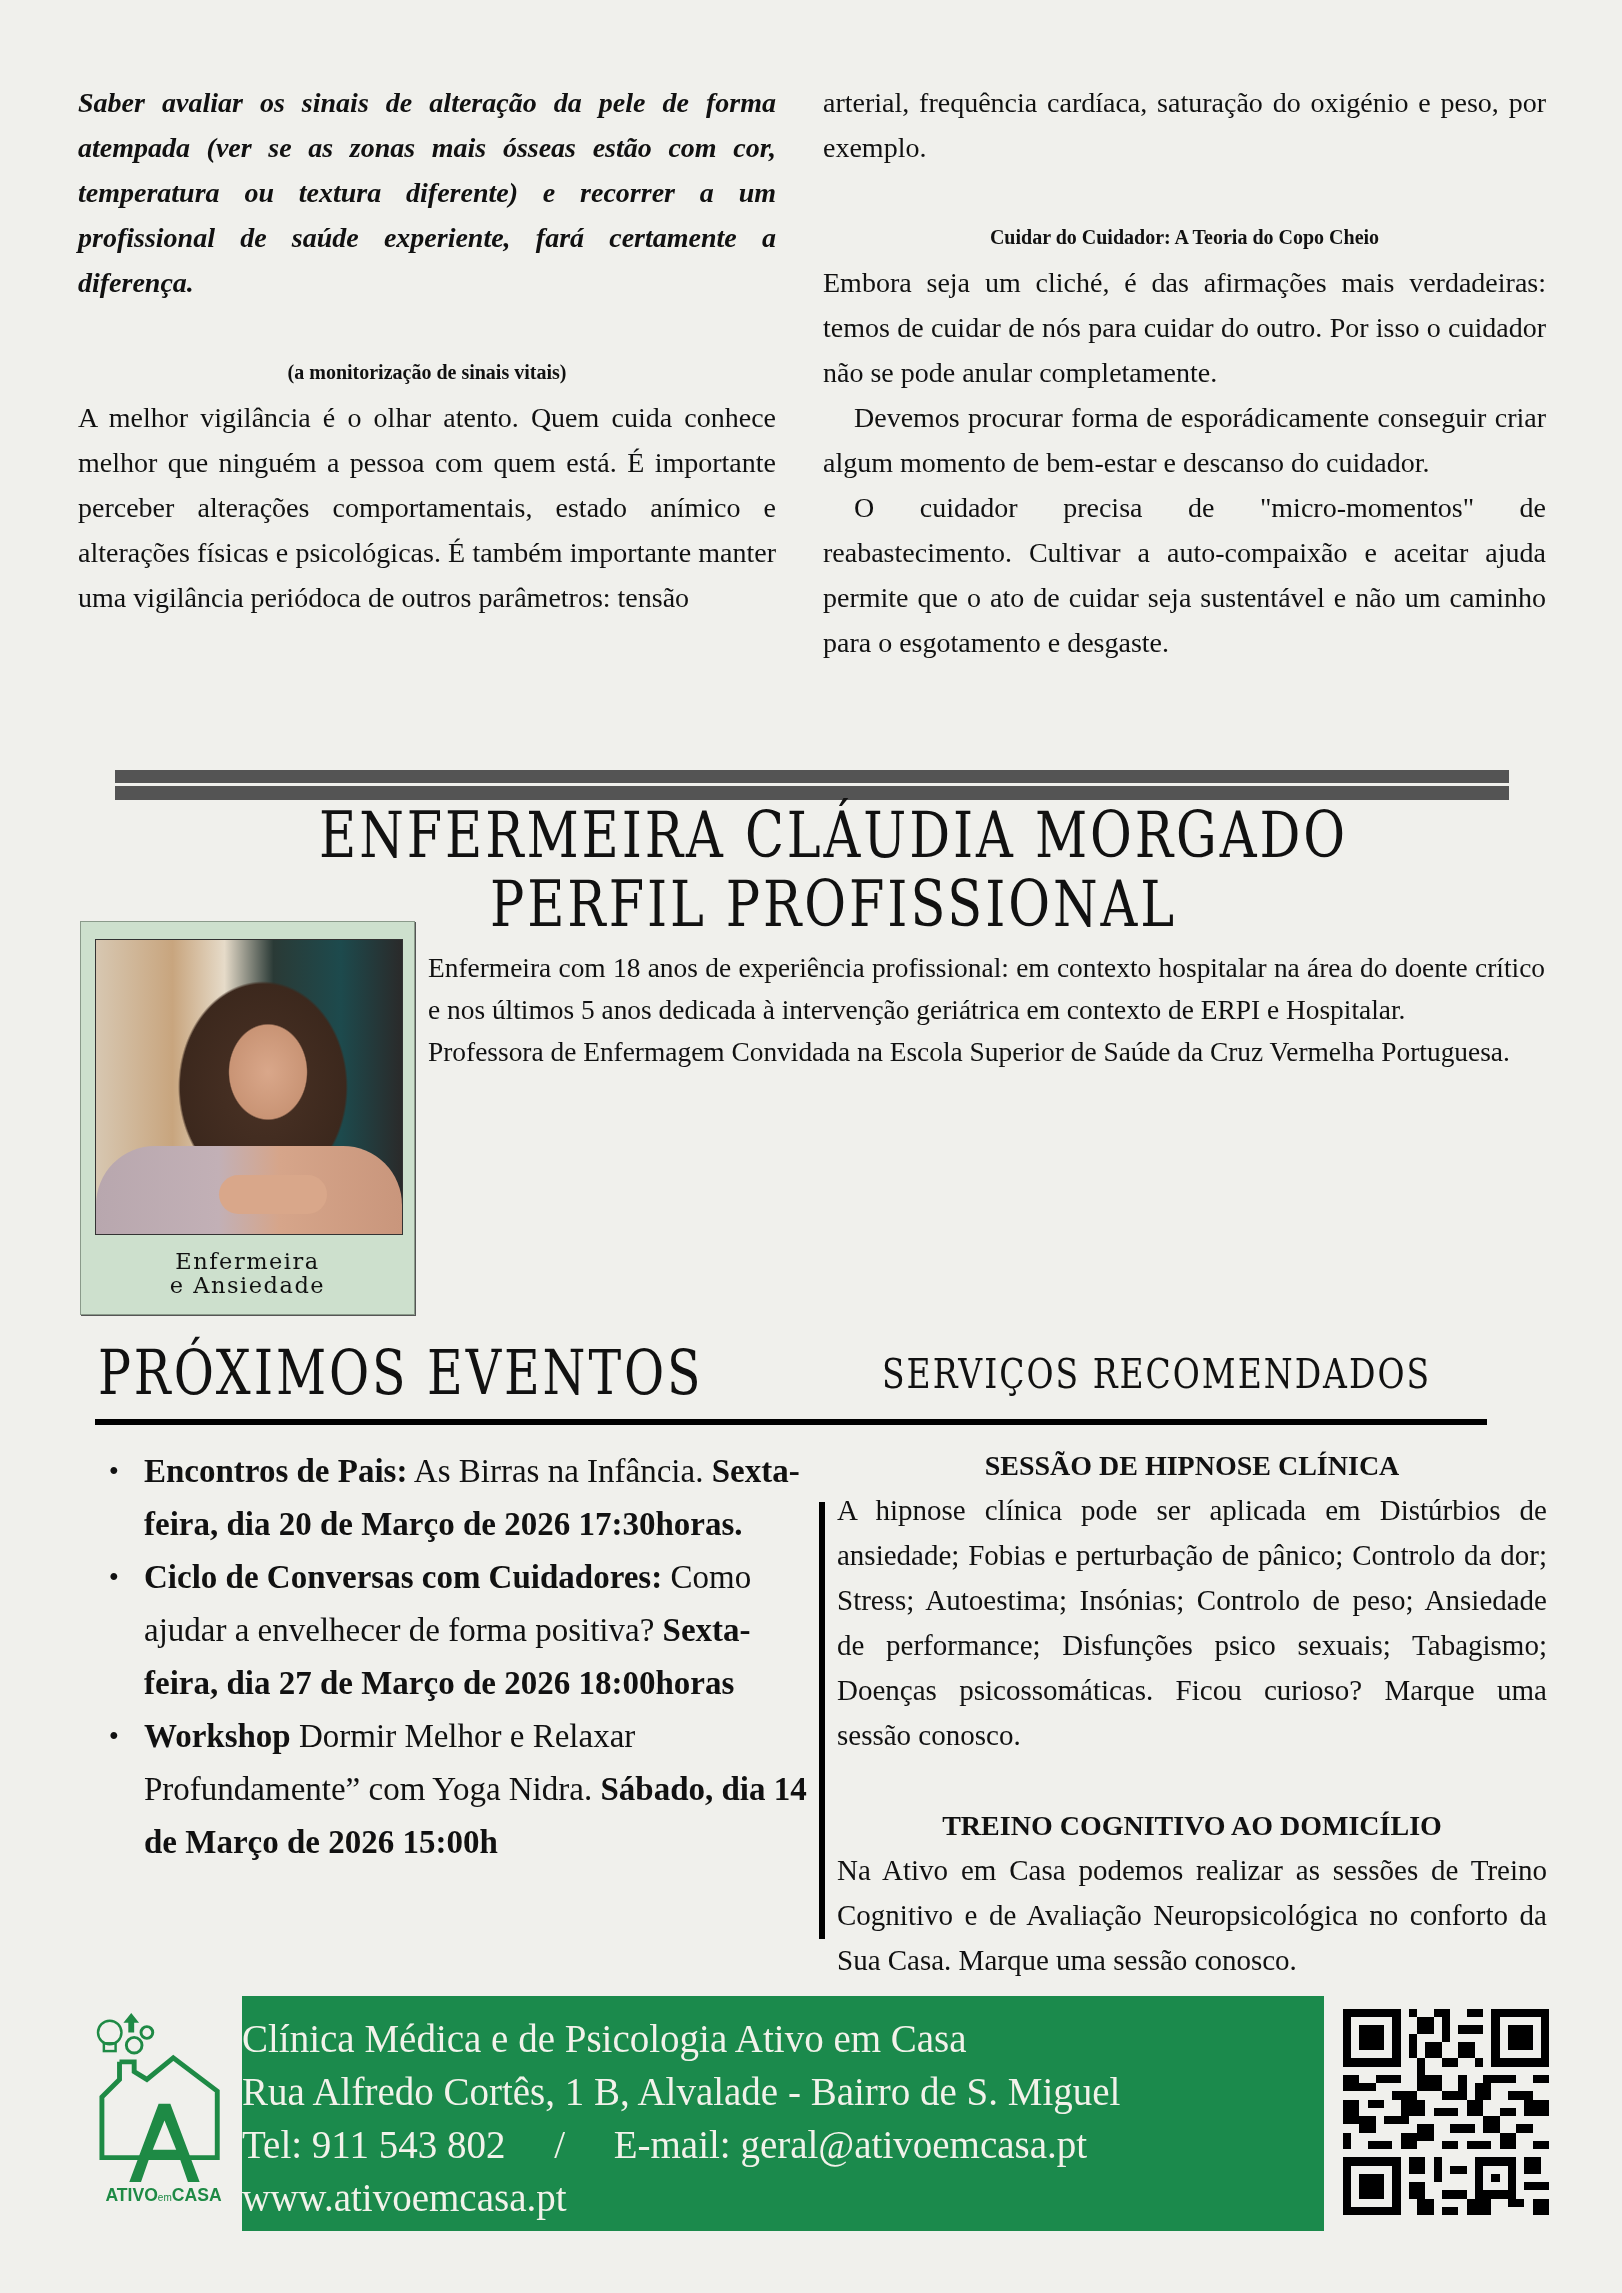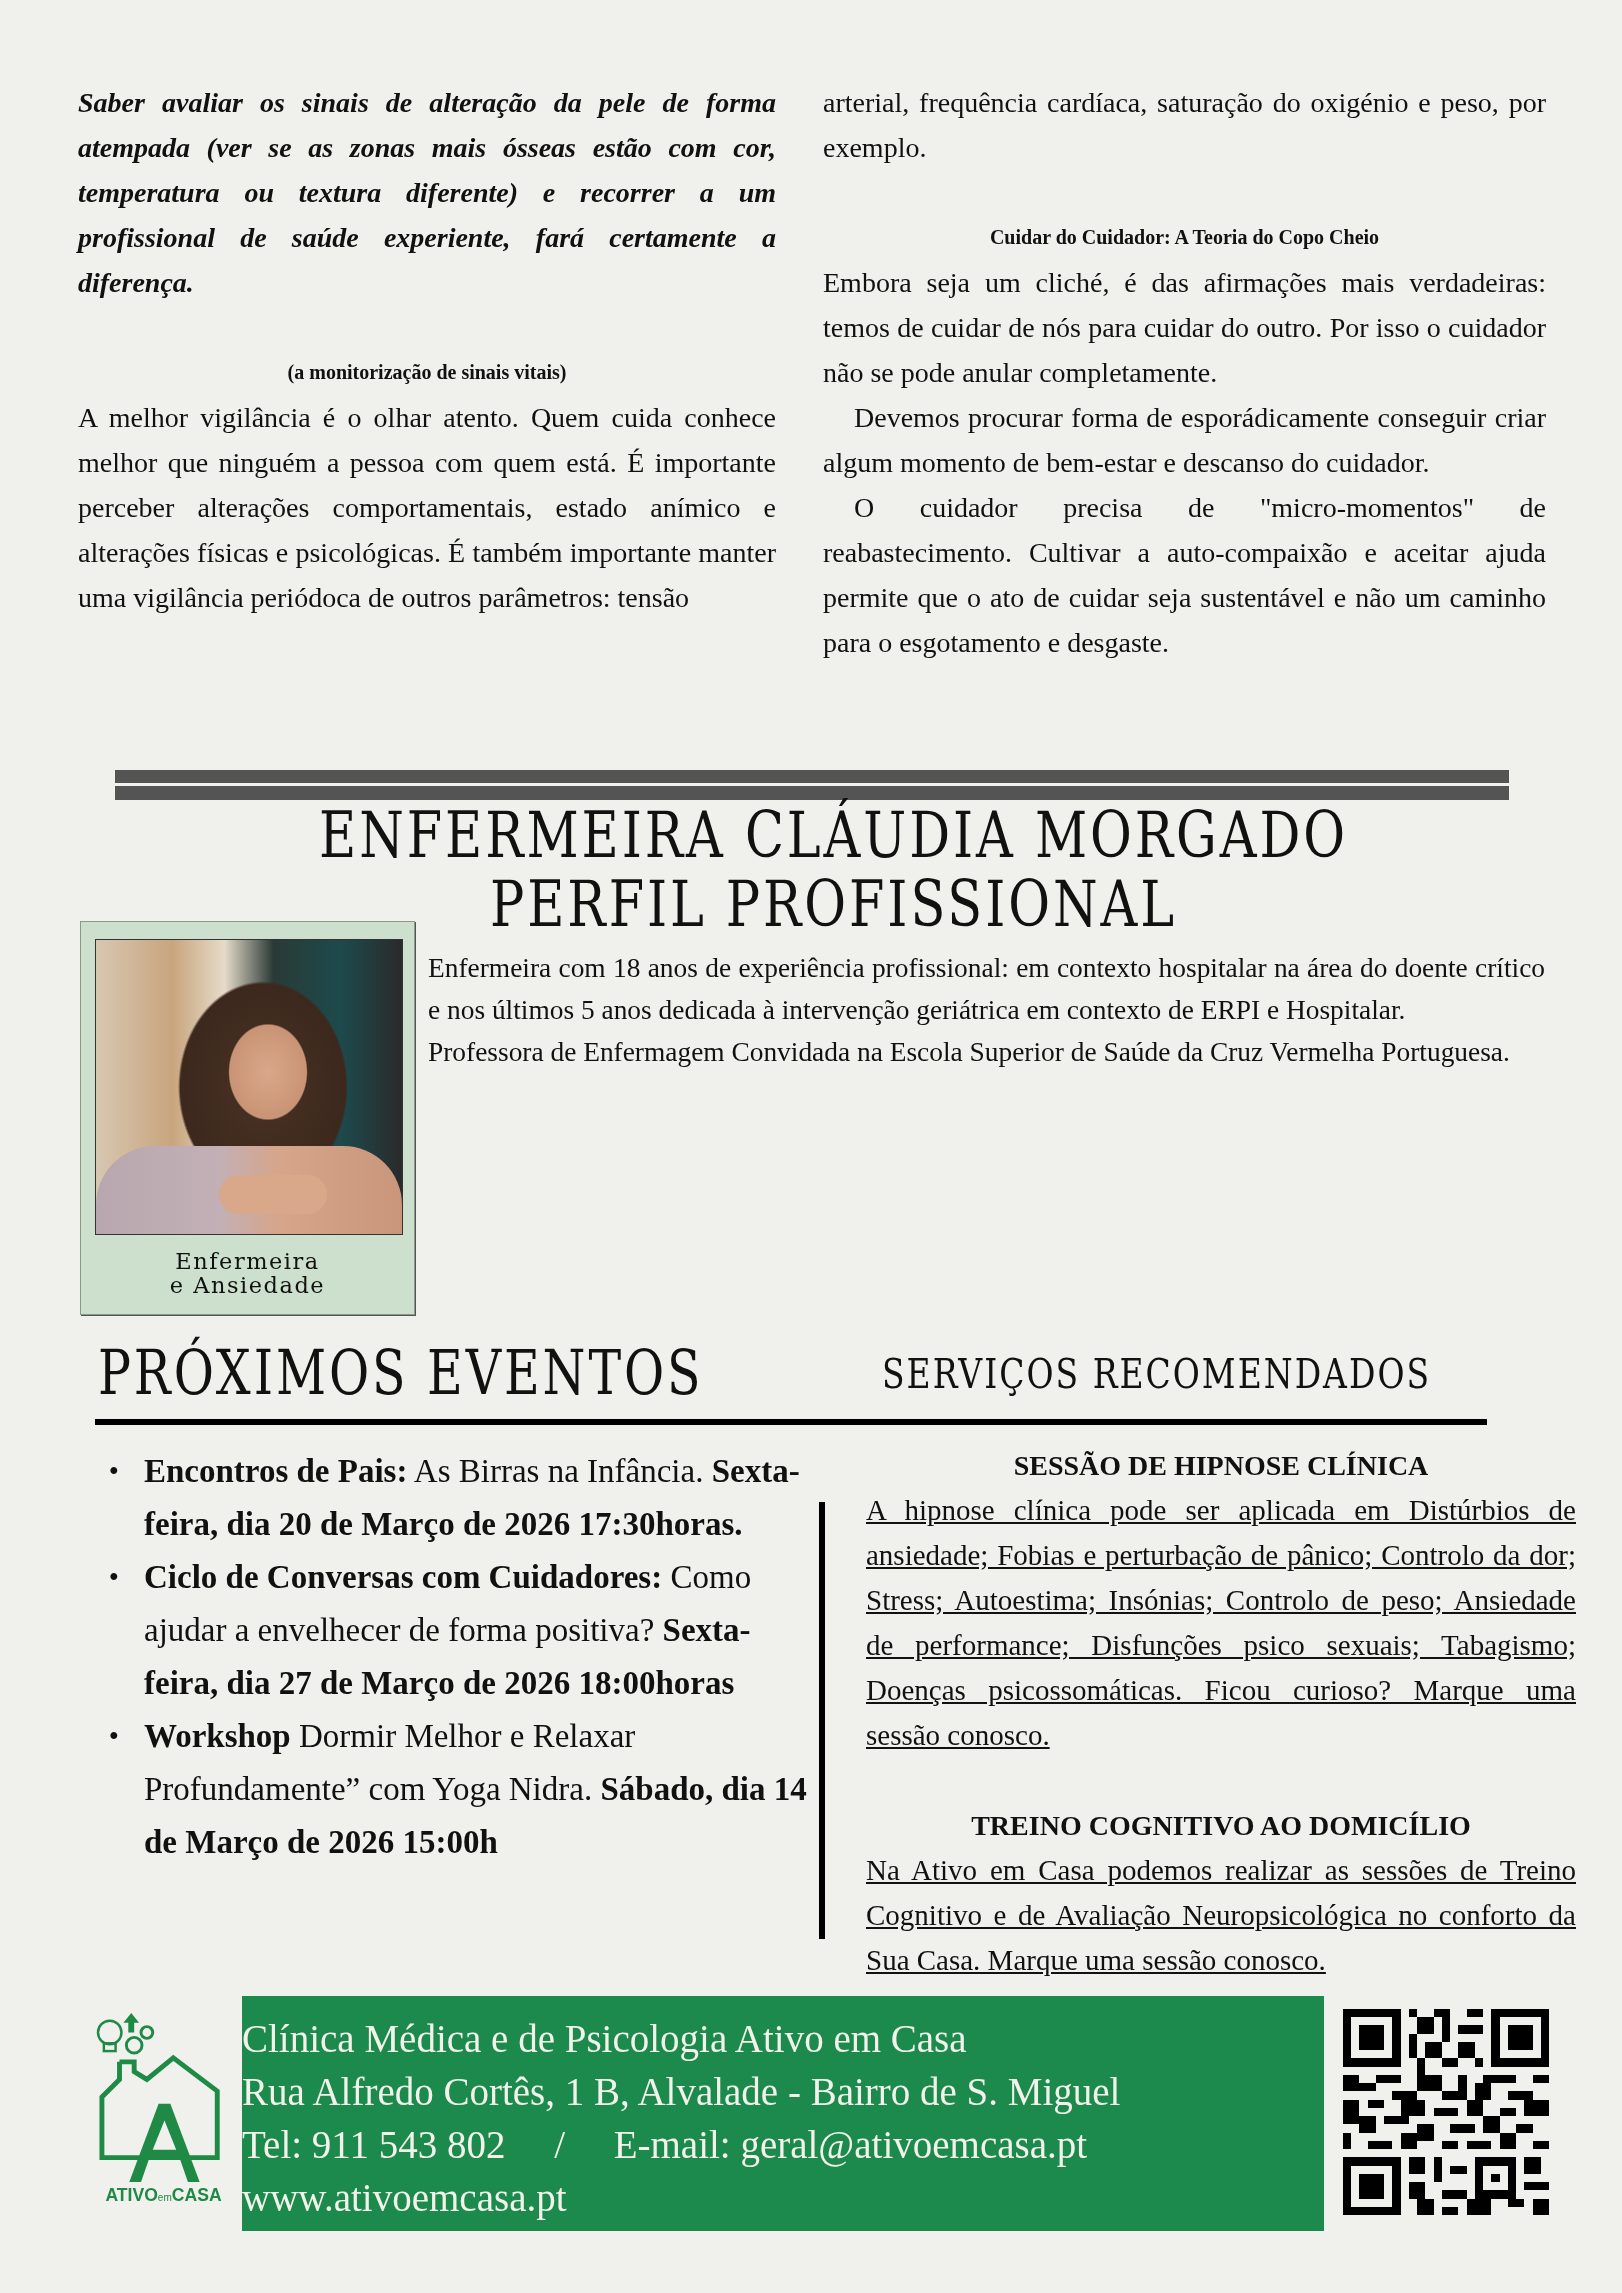--- a/index.html
+++ b/index.html
@@ -83,23 +83,23 @@
     #services-title { left: 882px; top: 1343px; width: 647px; font-size: 33px; line-height: 61px; text-align: left; letter-spacing: 2px; }
     #events-rule { left: 95px; top: 1419px; width: 1392px; height: 5.9px; background: #000; }
 
     
     #events-list { left: 93px; top: 1445px; width: 725px; margin: 0; padding: 0; list-style: none; font-size: 33px; line-height: 53px; }
     #events-list li { position: relative; padding-left: 51px; }
     #events-list li .bullet { position: absolute; left: 15.7px; top: 0; font-size: 29px; }
 
     
     #services-bar { left: 819px; top: 1502px; width: 5.9px; height: 437px; background: #000; }
-    #services { left: 837px; top: 1443px; width: 710px; font-size: 29px; line-height: 45px; margin-left: 29px; }
+    #services { left: 837px; top: 1443px; width: 710px; font-size: 29px; line-height: 45px; }
     #services .heading-c { font-size: 28px; }
-    #services p { margin: 0; text-decoration: underline; }
+    #services p { margin: 0; }
     #services .gap { height: 45px; }
 
     
     #logo { left: 90px; top: 2011px; width: 147px; height: 206px; }
     #logo-text { position: absolute; left: 0; top: 174px; width: 147px; text-align: center; font-family: "Liberation Sans", sans-serif; font-weight: bold; color: #1e8a45; font-size: 17.6px; letter-spacing: 0; }
     #logo-text .em { font-weight: normal; font-size: 10px; }
     #footer-box { left: 242px; top: 1996px; width: 1082px; height: 235px; background: #1b8a4c; color: #f2f2ea; font-size: 39px; line-height: 53px; padding-top: 15.7px; box-sizing: border-box; }
     #footer-box div { white-space: nowrap; }
     #qr { left: 1343px; top: 2009px; width: 206px; height: 206px; }
   </style>

